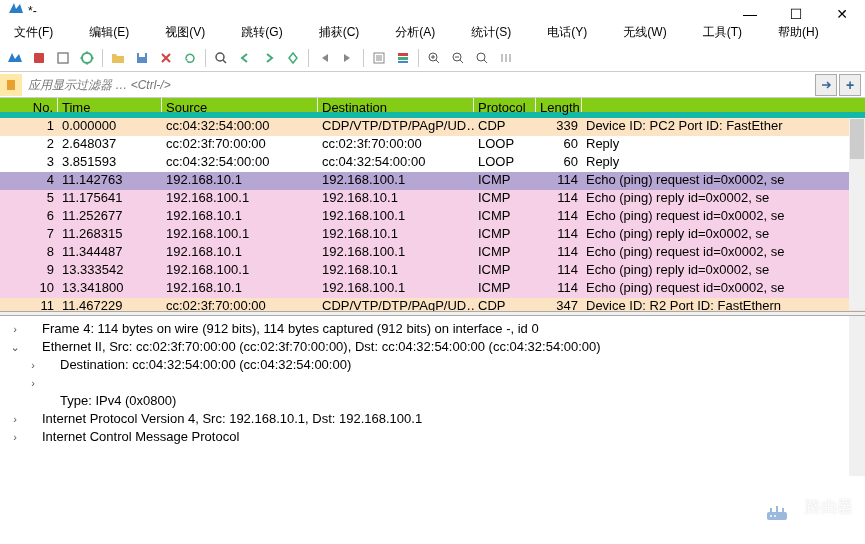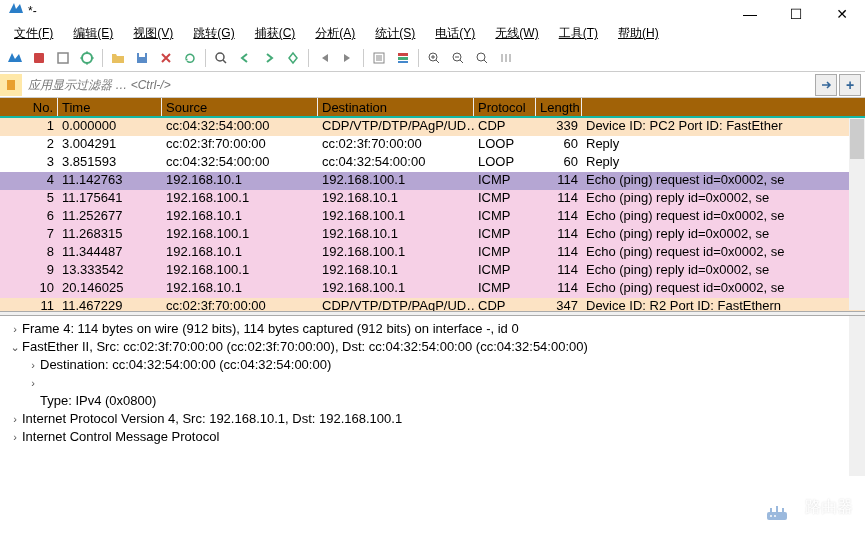--- a/index.html
+++ b/index.html
@@ -1,31 +1,31 @@
 <!DOCTYPE html>
 <html><head>
 <meta charset="utf-8">
 <style>
 * { margin: 0; padding: 0; box-sizing: border-box; font-family: "Microsoft YaHei", sans-serif; }
 body { background: #fff; width: 865px; height: 544px; overflow: hidden; position: relative; }
 .titlebar { height: 22px; background: #fff; display: flex; align-items: center; padding-left: 8px; }
 .win-controls { position: absolute; right: 0; top: 0; display: flex; }
 .win-btn { width: 46px; height: 28px; display: flex; align-items: center; justify-content: center; font-size: 14px; }
-.menubar { height: 22px; display: flex; align-items: flex-end; padding-left: 4px; gap: 0; font-size: 12px; text-decoration: underline; }
+.menubar { height: 22px; display: flex; align-items: flex-start; padding-left: 4px; gap: 16px; font-size: 12px; }
 .menubar span { padding: 2px 10px; }
 .toolbar { height: 28px; display: flex; align-items: center; padding-left: 4px; gap: 2px; border-bottom: 1px solid #ccc; }
 .tbtn { width: 22px; height: 22px; display: flex; align-items: center; justify-content: center; }
 .sep { width: 1px; height: 18px; background: #ccc; margin: 0 2px; }
 .filter-bar { height: 26px; display: flex; align-items: center; border-bottom: 1px solid #ccc; }
 .filter-icon { width: 22px; height: 22px; display: flex; align-items: center; justify-content: center; background: #ffe8a8; margin-right: 2px; }
 .filter-input { flex: 1; height: 22px; border: none; font-size: 12px; padding-left: 4px; font-style: italic; color: #a16207; outline: none; }
 .filter-btns { display: flex; gap: 2px; padding-right: 4px; }
 .filter-btn { width: 22px; height: 22px; display: flex; align-items: center; justify-content: center; background: #eee; border: 1px solid #aaa; }
 .packet-list { height: 213px; overflow: hidden; position: relative; }
-.pl-header { display: flex; height: 20px; background: #a16207; border-bottom: 2px solid #14b8a6; font-family: monospace; font-size: 13px; }
+.pl-header { display: flex; height: 20px; background: #84cc16; border-bottom: 6px solid #14b8a6; font-family: monospace; font-size: 13px; }
 .pl-header > div { border-right: 1px solid #eee; padding: 2px 4px; }
 .pl-rows { }
 .pl-row { display: flex; height: 18px; font-family: monospace; font-size: 13px; }
 .pl-row > div { padding: 0 4px; white-space: nowrap; overflow: hidden; }
 .col-no { width: 58px; text-align: right; }
 .col-time { width: 104px; }
 .col-src { width: 156px; }
 .col-dst { width: 156px; }
 .col-proto { width: 62px; }
 .col-len { width: 46px; text-align: right; }
@@ -33,21 +33,21 @@
 .row-cdp { background: #fce3c4; }
 .row-loop { background: #fff; }
 .row-icmp { background: #f6d0e6; }
 .row-selected { background: #b5a6d3; }
 .scrollbar-v { position: absolute; right: 0; top: 20px; width: 16px; height: 192px; background: #f0f0f0; }
 .sb-thumb { width: 14px; height: 40px; background: #ccc; margin: 1px; }
 .divider { height: 5px; background: #f0f0f0; border-top: 1px solid #aaa; border-bottom: 1px solid #aaa; cursor: row-resize; }
 .packet-details { height: 160px; padding: 4px 8px; font-family: monospace; font-size: 13px; line-height: 18px; overflow: hidden; position: relative; }
 .tree-row { display: flex; align-items: center; }
 .tree-toggle { width: 14px; display: inline-block; text-align: center; color: #555; font-size: 11px; }
-.tree-text { white-space: nowrap; }
+.tree-text { white-space: nowrap; margin-left: 20px; }
 .indent-1 { padding-left: 18px; }
 .watermark { position: absolute; right: 12px; bottom: 12px; display: flex; align-items: center; gap: 8px; opacity: 0.6; }
 .wm-circle { width: 40px; height: 40px; background: #fff; border-radius: 50%; display: flex; align-items: center; justify-content: center; }
 .wm-text { color: #fff; font-size: 16px; text-shadow: 0 0 2px rgba(0,0,0,0.3); }
 .wm-sub { font-size: 9px; color: #fff; }
 .scrollbar-v2 { position: absolute; right: 0; top: 0; width: 16px; height: 100%; background: #f0f0f0; }
 </style>
 </head>
 <body>
 
@@ -228,21 +228,21 @@
         <div class="col-no">1</div>
         <div class="col-time">0.000000</div>
         <div class="col-src">cc:04:32:54:00:00</div>
         <div class="col-dst">CDP/VTP/DTP/PAgP/UD…</div>
         <div class="col-proto">CDP</div>
         <div class="col-len">339</div>
         <div class="col-info">Device ID: PC2  Port ID: FastEther</div>
       </div>
       <div class="pl-row row-loop">
         <div class="col-no">2</div>
-        <div class="col-time">3.004291</div>
+        <div class="col-time">2.648037</div>
         <div class="col-src">cc:02:3f:70:00:00</div>
         <div class="col-dst">cc:02:3f:70:00:00</div>
         <div class="col-proto">LOOP</div>
         <div class="col-len">60</div>
         <div class="col-info">Reply</div>
       </div>
       <div class="pl-row row-loop">
         <div class="col-no">3</div>
         <div class="col-time">3.851593</div>
         <div class="col-src">cc:04:32:54:00:00</div>
@@ -300,21 +300,21 @@
         <div class="col-no">9</div>
         <div class="col-time">13.333542</div>
         <div class="col-src">192.168.100.1</div>
         <div class="col-dst">192.168.10.1</div>
         <div class="col-proto">ICMP</div>
         <div class="col-len">114</div>
         <div class="col-info">Echo (ping) reply    id=0x0002, se</div>
       </div>
       <div class="pl-row row-icmp">
         <div class="col-no">10</div>
-        <div class="col-time">20.146025</div>
+        <div class="col-time">13.341800</div>
         <div class="col-src">192.168.10.1</div>
         <div class="col-dst">192.168.100.1</div>
         <div class="col-proto">ICMP</div>
         <div class="col-len">114</div>
         <div class="col-info">Echo (ping) request  id=0x0002, se</div>
       </div>
       <div class="pl-row row-cdp">
         <div class="col-no">11</div>
         <div class="col-time">11.467229</div>
         <div class="col-src">cc:02:3f:70:00:00</div>
@@ -331,21 +331,21 @@
 
 <div class="divider"></div>
 
 <div class="packet-details">
   <div class="tree-row">
       <span class="tree-toggle">›</span>
       <span class="tree-text">Frame 4: 114 bytes on wire (912 bits), 114 bytes captured (912 bits) on interface -, id 0</span>
     </div>
   <div class="tree-row">
       <span class="tree-toggle">⌄</span>
-      <span class="tree-text">FastEther II, Src: cc:02:3f:70:00:00 (cc:02:3f:70:00:00), Dst: cc:04:32:54:00:00 (cc:04:32:54:00:00)</span>
+      <span class="tree-text">Ethernet II, Src: cc:02:3f:70:00:00 (cc:02:3f:70:00:00), Dst: cc:04:32:54:00:00 (cc:04:32:54:00:00)</span>
     </div>
   <div class="tree-row indent-1">
       <span class="tree-toggle">›</span>
       <span class="tree-text">Destination: cc:04:32:54:00:00 (cc:04:32:54:00:00)</span>
     </div>
   <div class="tree-row indent-1">
       <span class="tree-toggle">›</span>
     </div>
   <div class="tree-row indent-1">
       <span class="tree-toggle"> </span>

